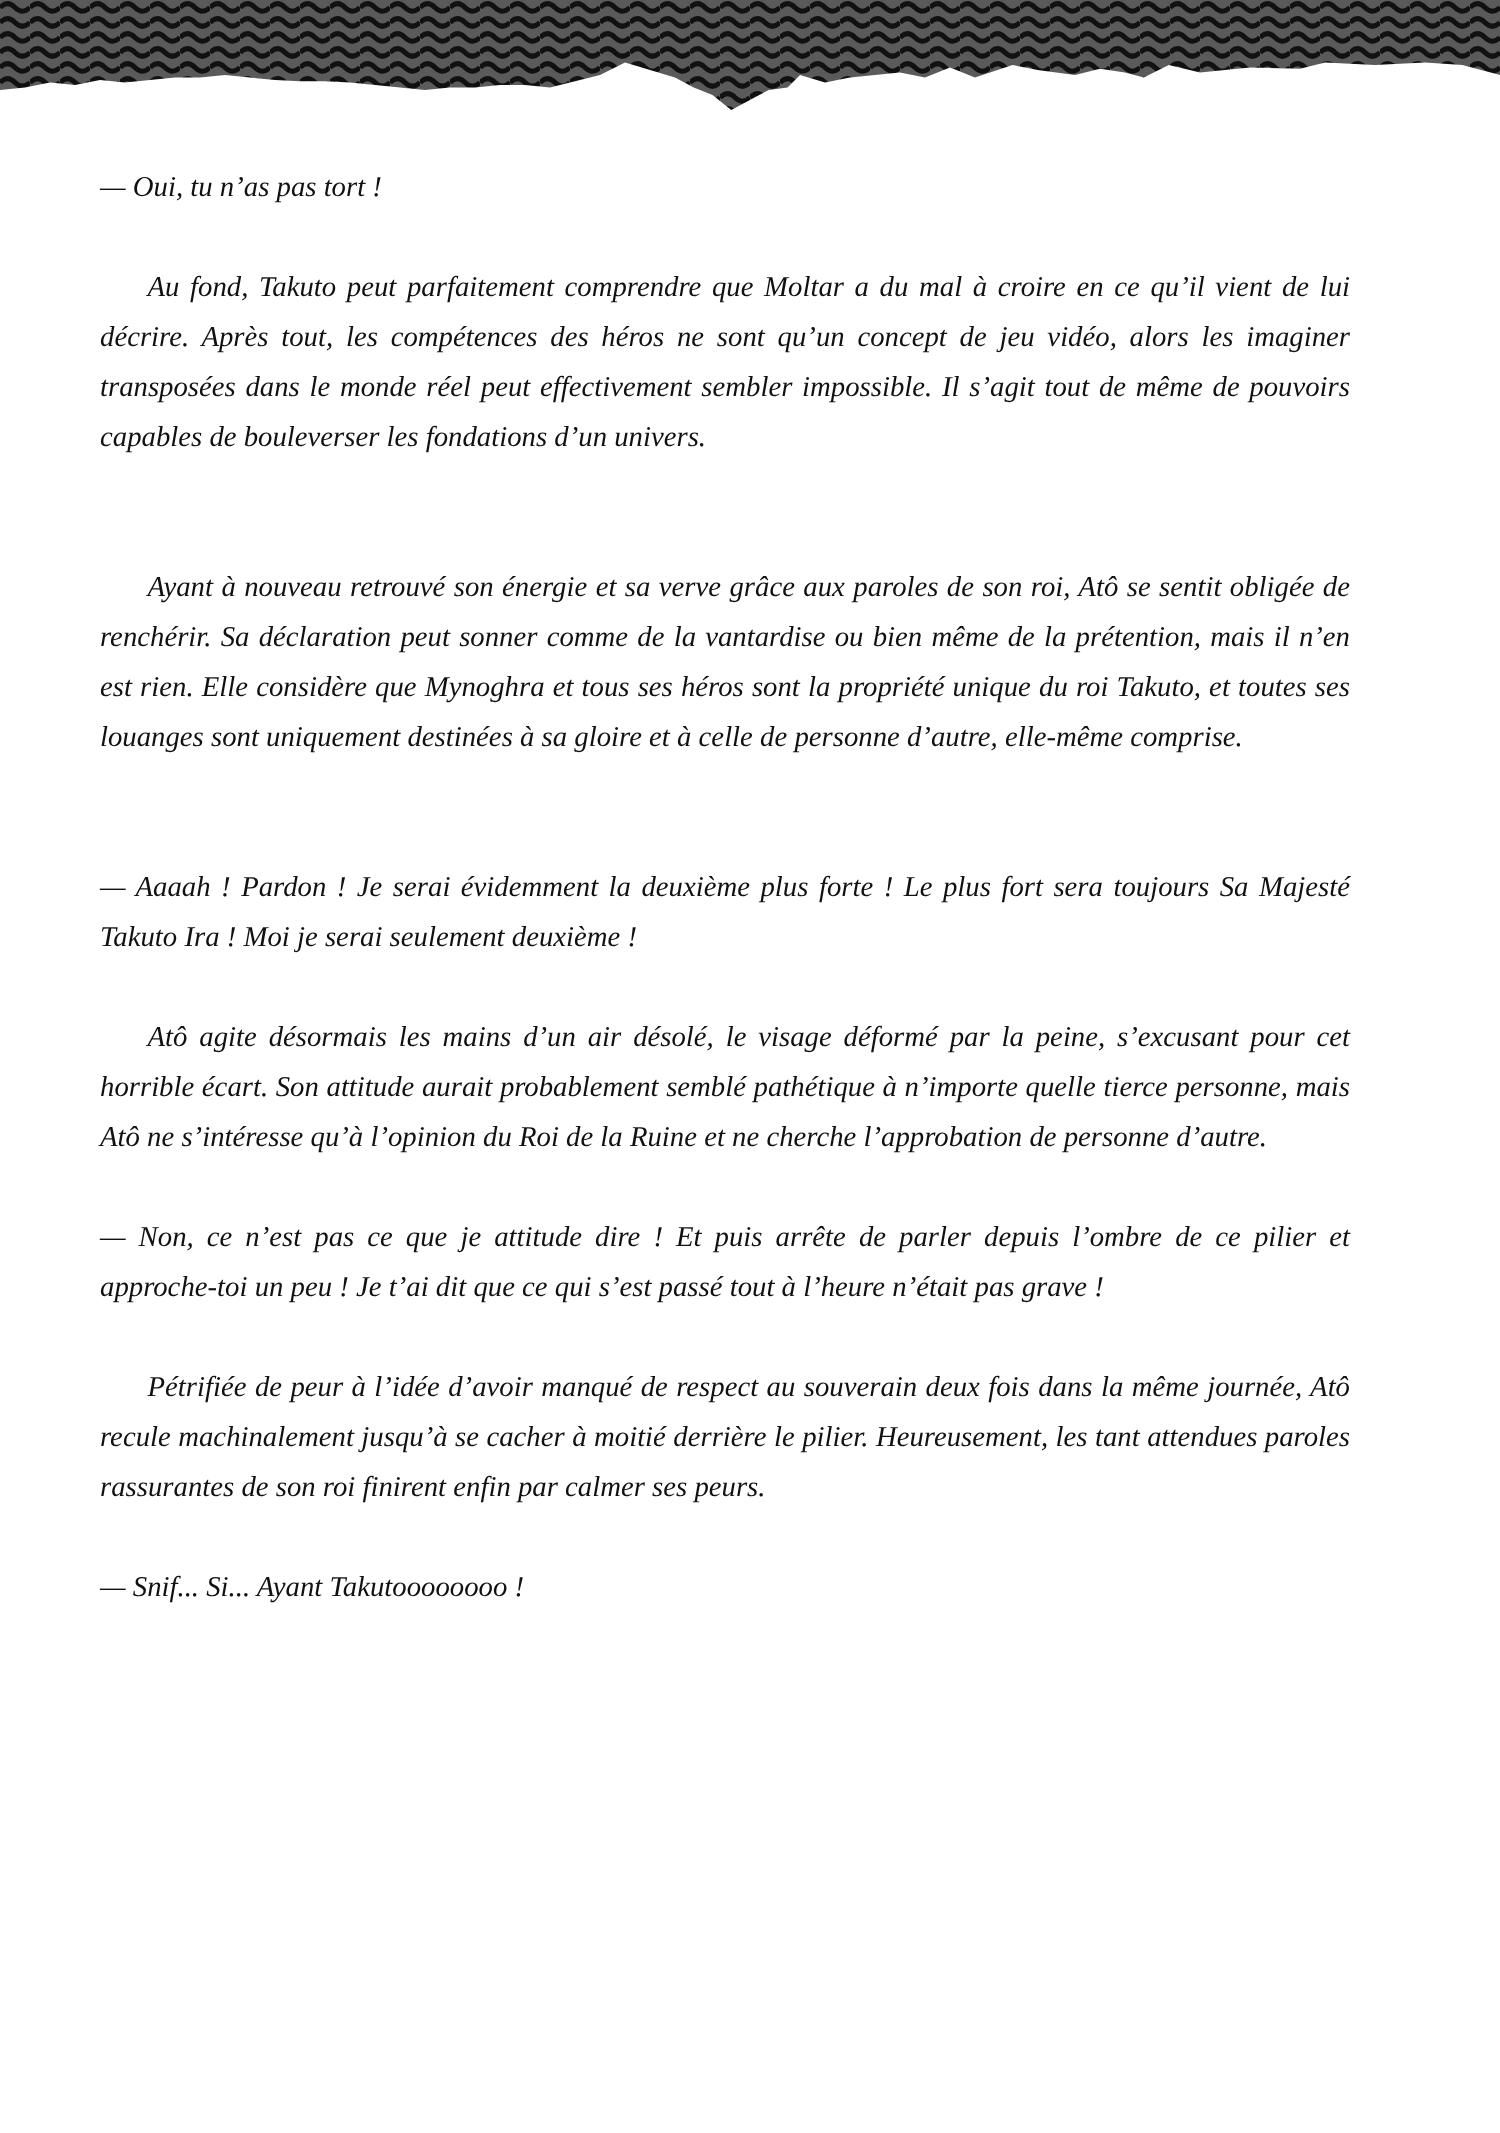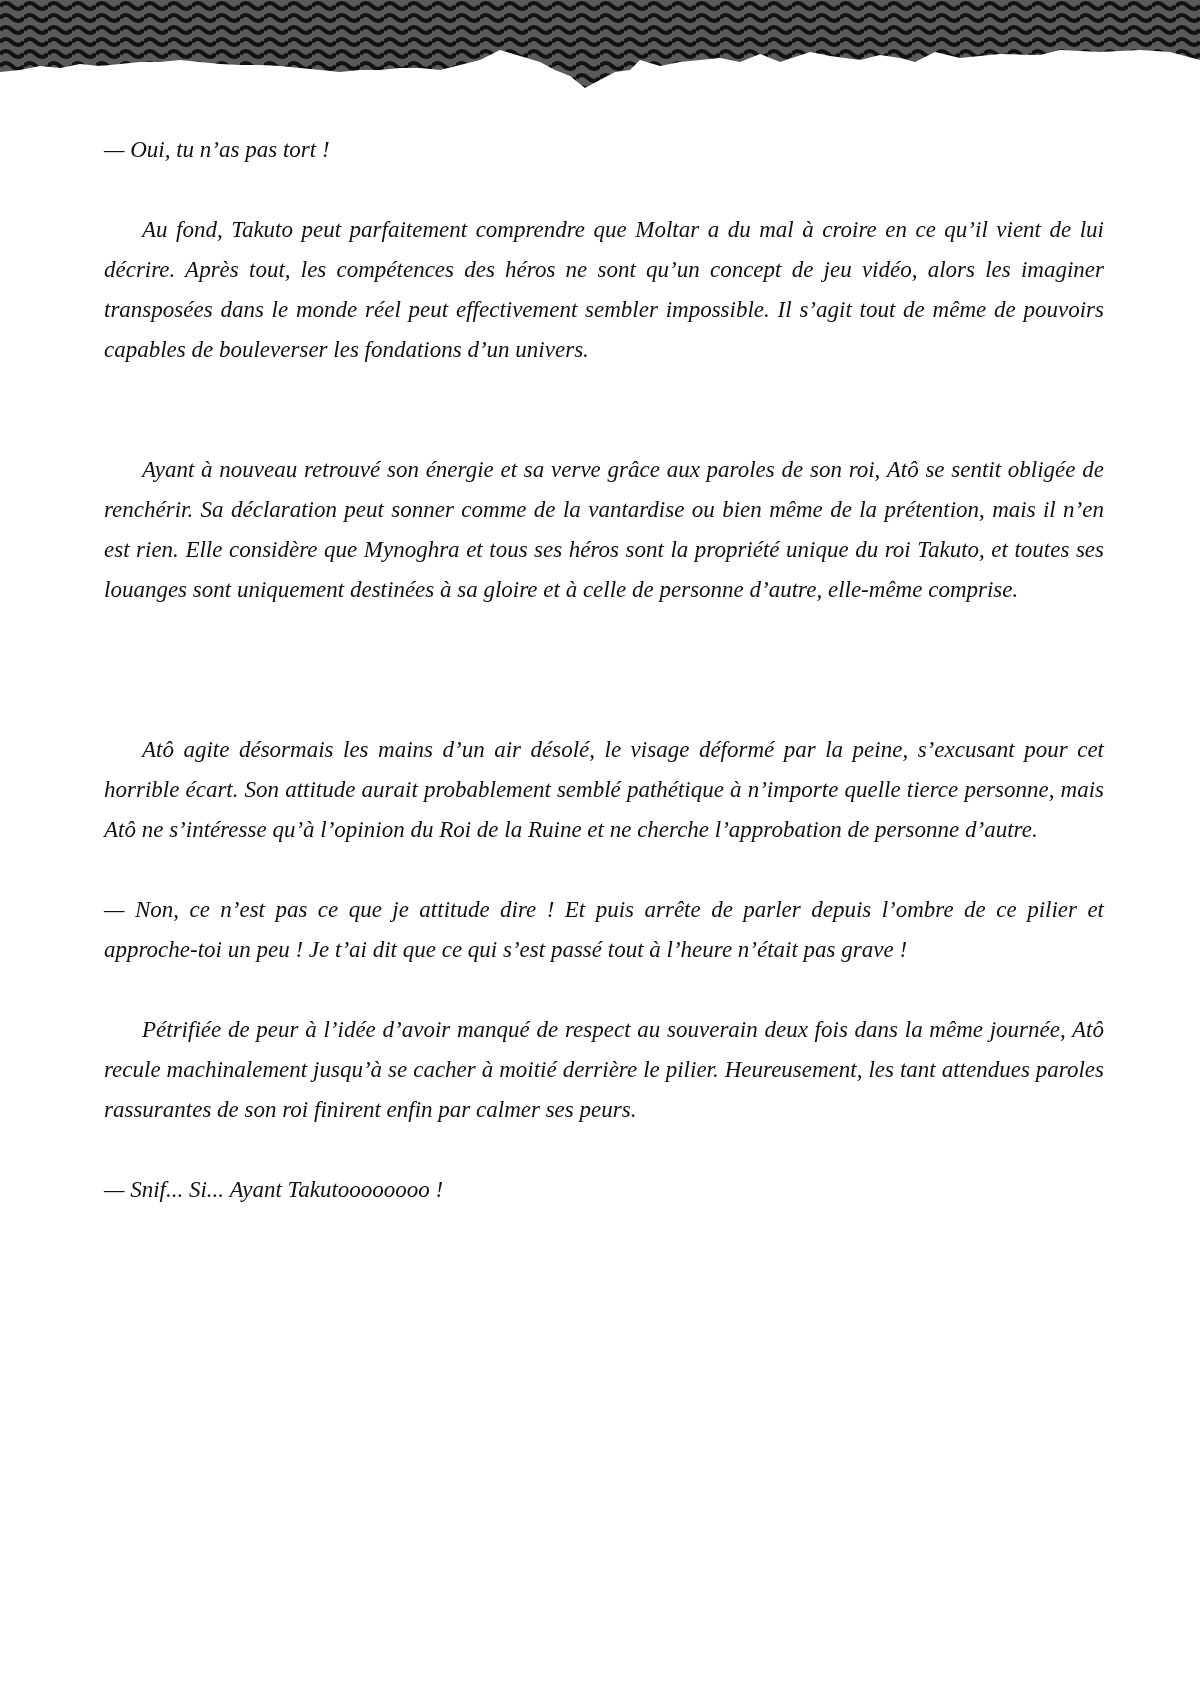--- a/index.html
+++ b/index.html
@@ -1,19 +1,19 @@
 <!DOCTYPE html>
 <html><head>
 <meta charset="utf-8">
 <style>
   html, body { margin: 0; padding: 0; background: #ffffff; }
   body { width: 1200px; height: 1706px; position: relative; overflow: hidden;
          font-family: "Liberation Serif", "DejaVu Serif", serif; color: #111111; }
   .banner { position: absolute; left: 0; top: 0; width: 1200px; height: 95px; }
-  .page-text { position: absolute; left: 104px; top: 130px; width: 1000px; }
+  .page-text { position: absolute; left: 80px; top: 130px; width: 1000px; }
   .p { font-size: 23px; line-height: 40px; margin: 0; text-align: justify; }
   .p.indent { text-indent: 38px; font-style: italic; }
   .dlg { font-style: italic; }
   .dlg .upright { font-style: normal; }
   .gap { height: 40px; }
   .page-number { position: absolute; left: 92px; top: 1712px; font-size: 29px; font-style: italic; }
 </style>
 </head>
 <body>
 
@@ -32,20 +32,21 @@
 
 <div class="page-text">
   <p class="p dlg">— Oui, tu n’as pas tort !</p>
   <div class="gap"></div>
   <p class="p indent">Au fond, Takuto peut parfaitement comprendre que Moltar a du mal à croire en ce qu’il vient de lui décrire. Après tout, les compétences des héros ne sont qu’un concept de jeu vidéo, alors les imaginer transposées dans le monde réel peut effectivement sembler impossible. Il s’agit tout de même de pouvoirs capables de bouleverser les fondations d’un univers.</p>
   <div class="gap"></div>
   <div class="gap"></div>
   <p class="p indent">Ayant à nouveau retrouvé son énergie et sa verve grâce aux paroles de son roi, Atô se sentit obligée de renchérir. Sa déclaration peut sonner comme de la vantardise ou bien même de la prétention, mais il n’en est rien. Elle considère que Mynoghra et tous ses héros sont la propriété unique du roi Takuto, et toutes ses louanges sont uniquement destinées à sa gloire et à celle de personne d’autre, elle-même comprise.</p>
   <div class="gap"></div>
   <div class="gap"></div>
+  <p class="p dlg">— Aaaah ! Pardon ! Je serai évidemment la deuxième plus forte ! Le plus fort sera toujours Sa Majesté Takuto Ira ! Moi je serai seulement deuxième !</p>
   <div class="gap"></div>
   <p class="p indent">Atô agite désormais les mains d’un air désolé, le visage déformé par la peine, s’excusant pour cet horrible écart. Son attitude aurait probablement semblé pathétique à n’importe quelle tierce personne, mais Atô ne s’intéresse qu’à l’opinion du Roi de la Ruine et ne cherche l’approbation de personne d’autre.</p>
   <div class="gap"></div>
   <p class="p dlg">— Non, ce n’est pas ce que je attitude dire ! Et puis arrête de parler depuis l’ombre de ce pilier et approche-toi un peu ! Je t’ai dit que ce qui s’est passé tout à l’heure n’était pas grave !</p>
   <div class="gap"></div>
   <p class="p indent">Pétrifiée de peur à l’idée d’avoir manqué de respect au souverain deux fois dans la même journée, Atô recule machinalement jusqu’à se cacher à moitié derrière le pilier. Heureusement, les tant attendues paroles rassurantes de son roi finirent enfin par calmer ses peurs.</p>
   <div class="gap"></div>
   <p class="p dlg">— Snif... Si... Ayant Takutoooooooo !</p>
 </div>
 

